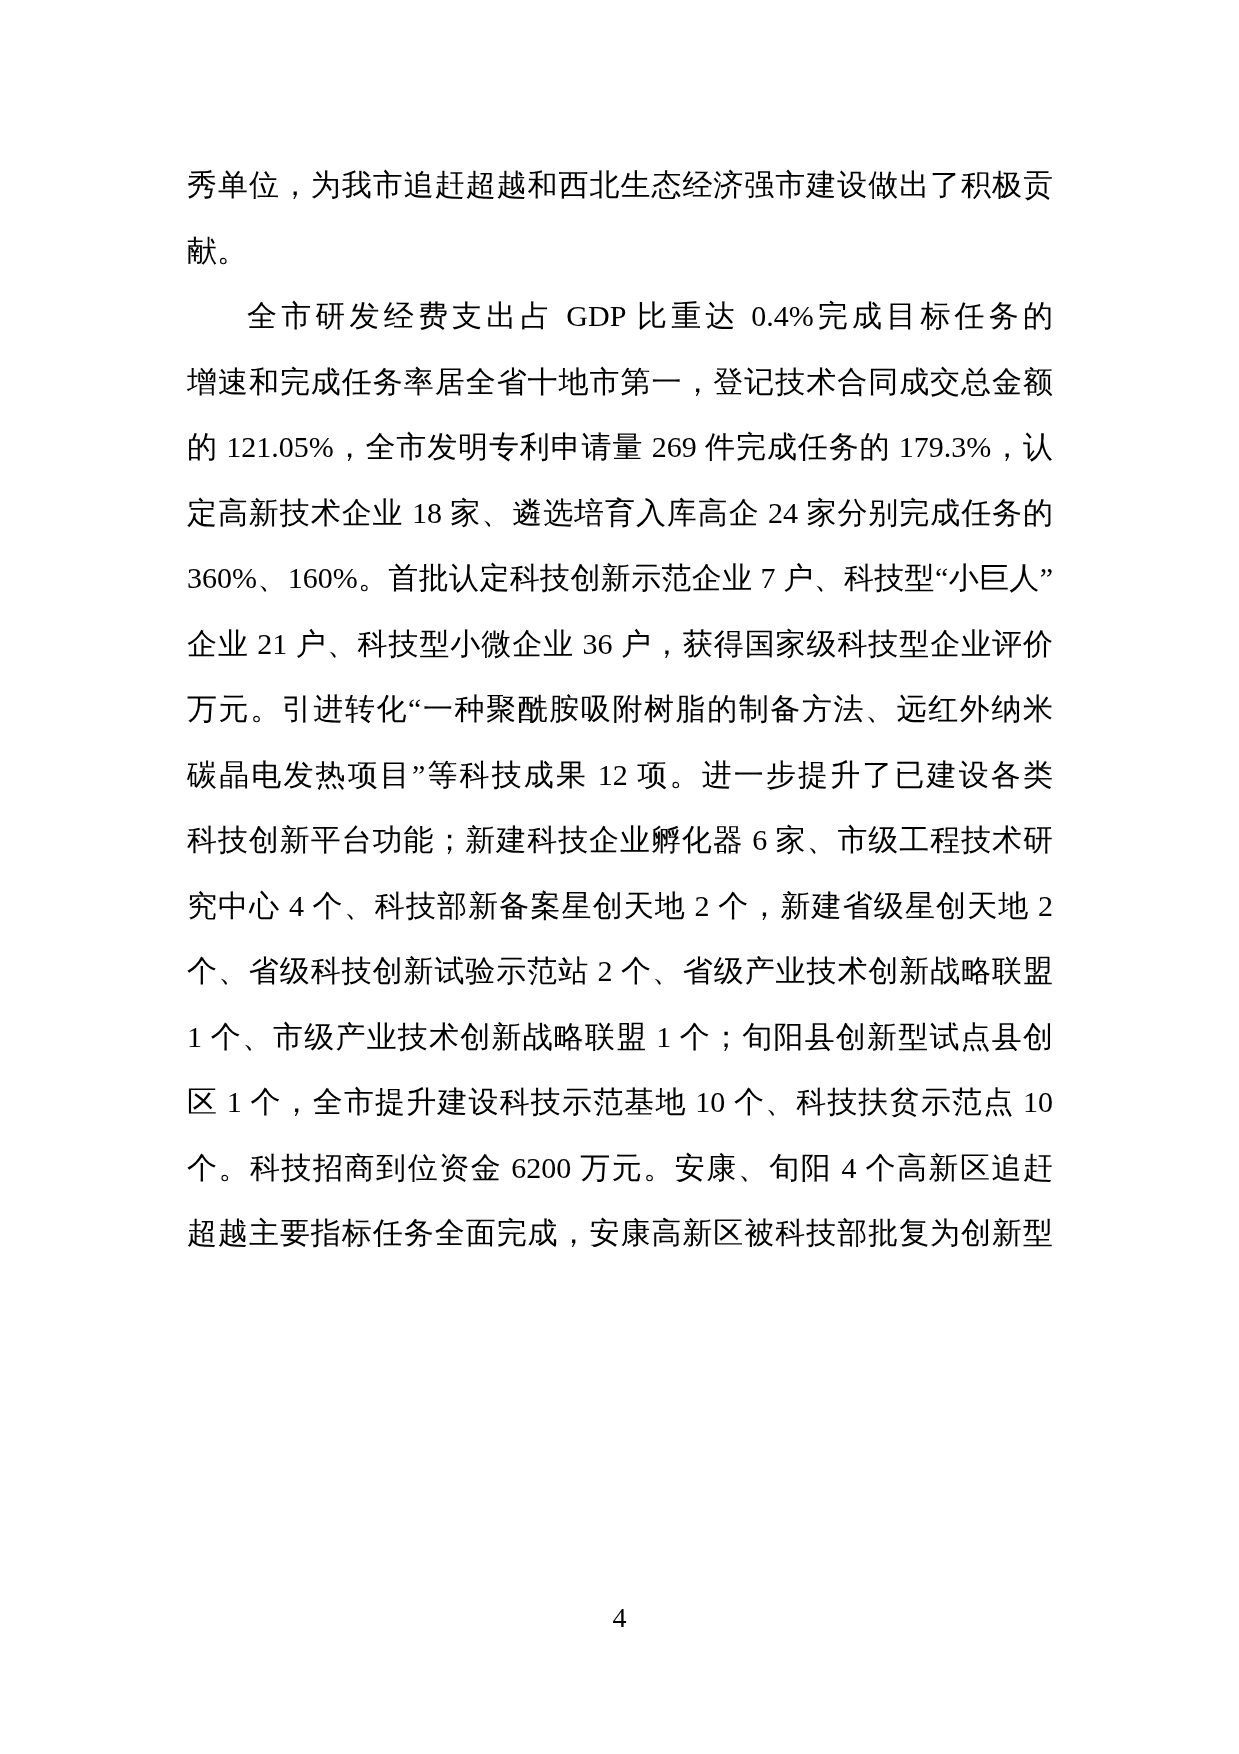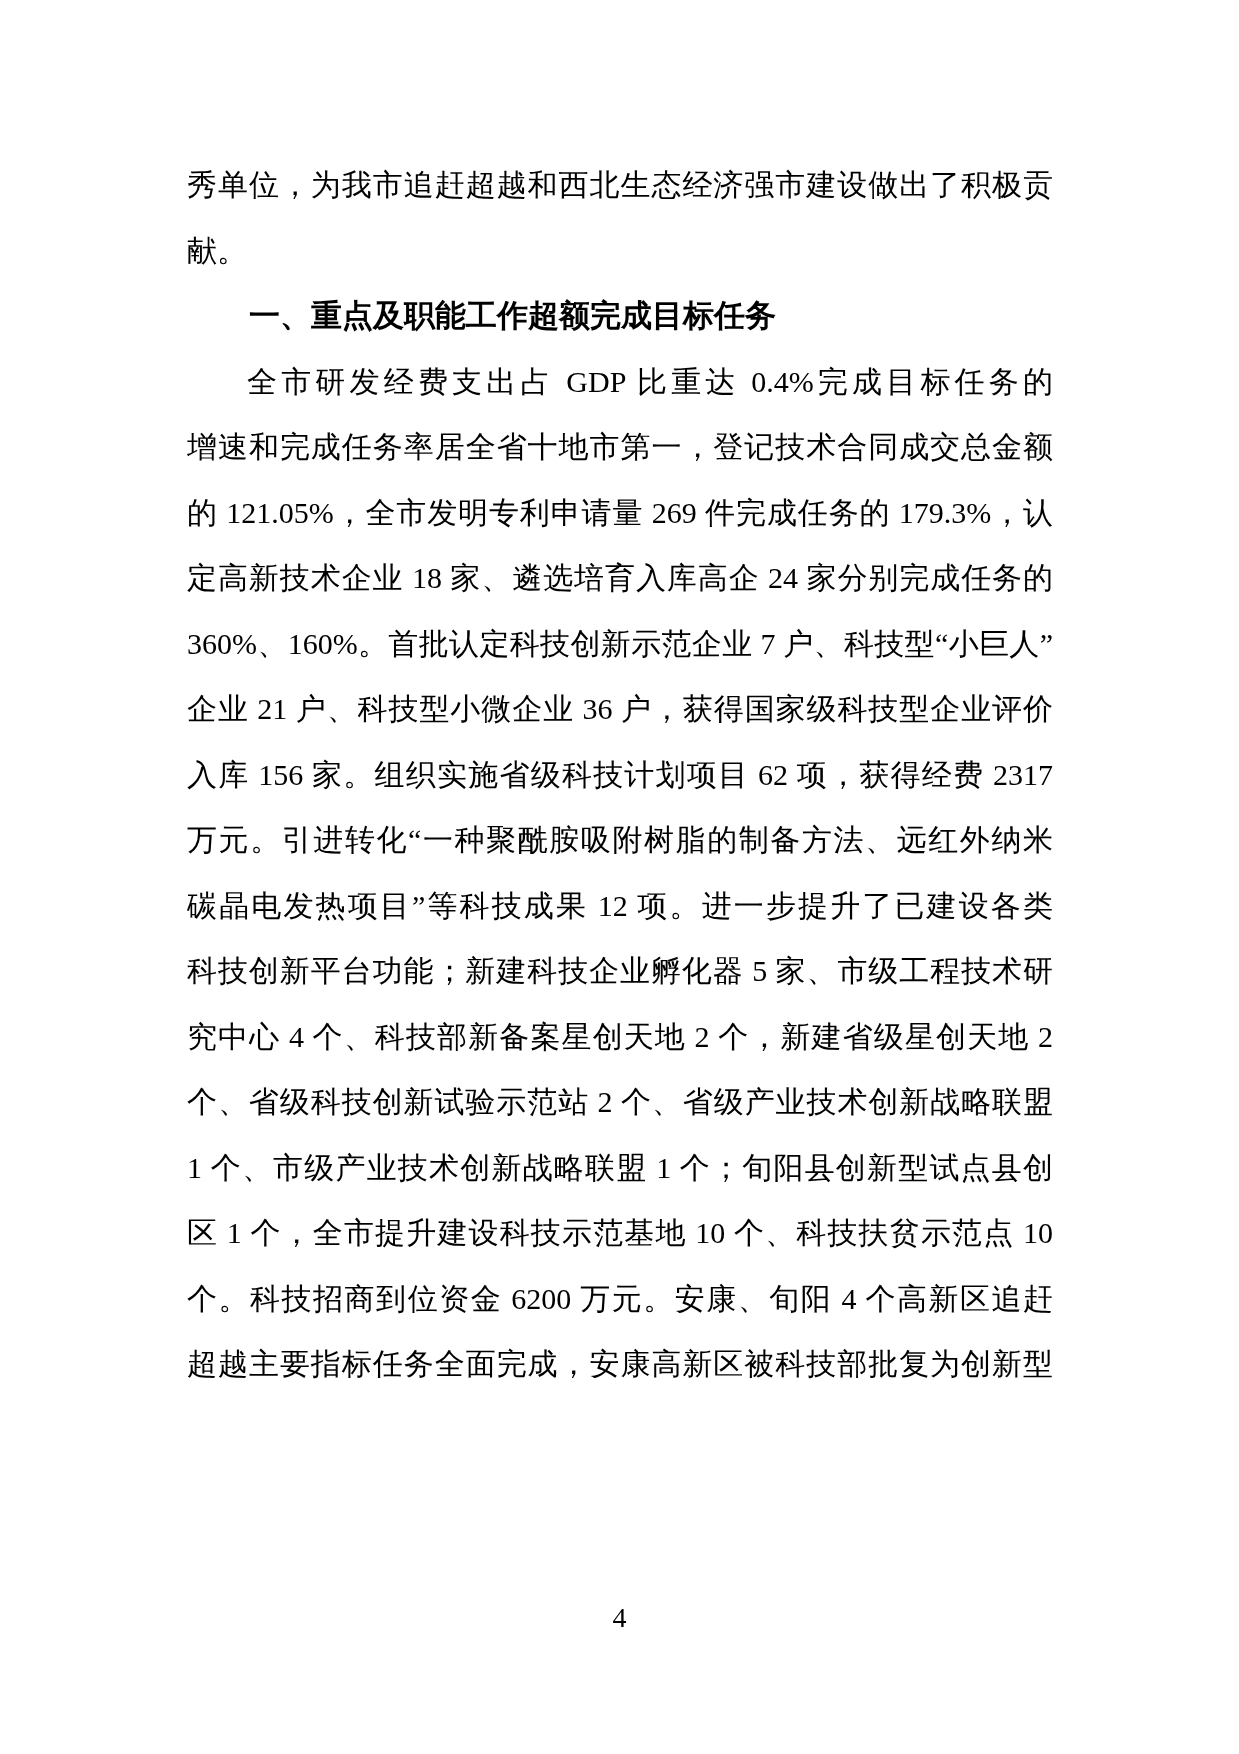--- a/index.html
+++ b/index.html
@@ -55,31 +55,29 @@
     font-family: "Liberation Serif", "DejaVu Serif", serif;
   }
 </style>
 </head>
 <body>
 
 <div class="page">
   <div class="text-block">
     <div class="line justify">秀单位，为我市追赶超越和西北生态经济强市建设做出了积极贡</div>
     <div class="line">献。</div>
-    <div class="line heading indent">一、重点及职能工作超额完成目标任务</div>
     <div class="line justify indent">全市研发经费支出占 GDP 比重达 0.4%完成目标任务的 125%、</div>
     <div class="line justify">增速和完成任务率居全省十地市第一，登记技术合同成交总金额</div>
     <div class="line justify">的 121.05%，全市发明专利申请量 269 件完成任务的 179.3%，认</div>
     <div class="line justify">定高新技术企业 18 家、遴选培育入库高企 24 家分别完成任务的</div>
     <div class="line justify">360%、160%。首批认定科技创新示范企业 7 户、科技型“小巨人”</div>
     <div class="line justify">企业 21 户、科技型小微企业 36 户，获得国家级科技型企业评价</div>
-    <div class="line justify">入库 156 家。组织实施省级科技计划项目 62 项，获得经费 2317</div>
     <div class="line justify">万元。引进转化“一种聚酰胺吸附树脂的制备方法、远红外纳米</div>
     <div class="line justify">碳晶电发热项目”等科技成果 12 项。进一步提升了已建设各类</div>
-    <div class="line justify">科技创新平台功能；新建科技企业孵化器 5 家、市级工程技术研</div>
+    <div class="line justify">科技创新平台功能；新建科技企业孵化器 6 家、市级工程技术研</div>
     <div class="line justify">究中心 4 个、科技部新备案星创天地 2 个，新建省级星创天地 2</div>
     <div class="line justify">个、省级科技创新试验示范站 2 个、省级产业技术创新战略联盟</div>
     <div class="line justify">1 个、市级产业技术创新战略联盟 1 个；旬阳县创新型试点县创</div>
     <div class="line justify">区 1 个，全市提升建设科技示范基地 10 个、科技扶贫示范点 10</div>
     <div class="line justify">个。科技招商到位资金 6200 万元。安康、旬阳 4 个高新区追赶</div>
     <div class="line justify">超越主要指标任务全面完成，安康高新区被科技部批复为创新型</div>
   </div>
   <div class="page-number">4</div>
 </div>
 

